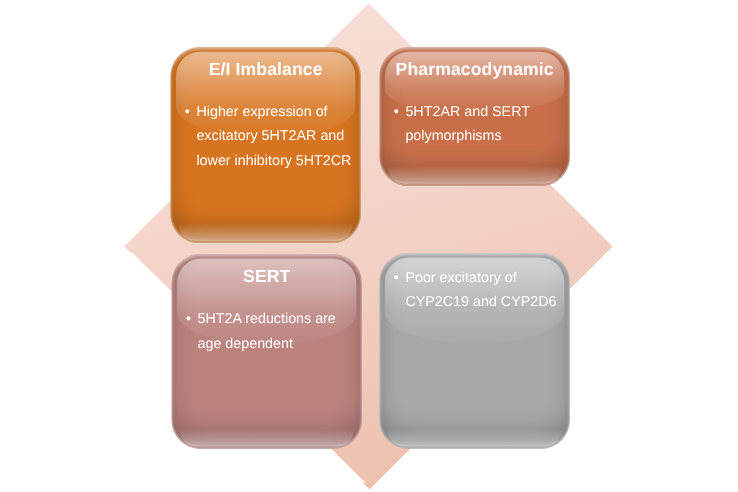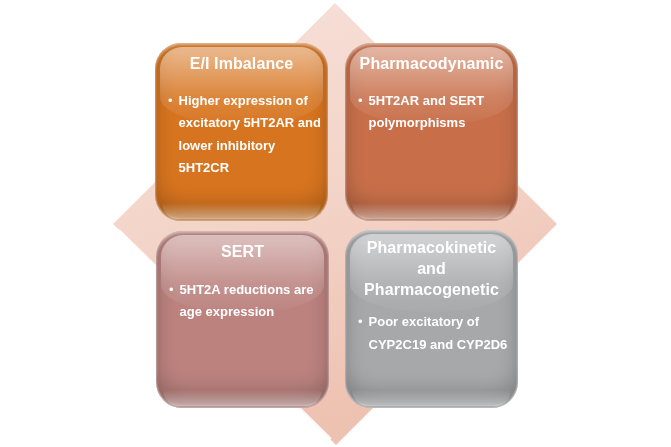--- a/index.html
+++ b/index.html
@@ -23,36 +23,36 @@
     background:linear-gradient(180deg,rgba(255,255,255,.50),rgba(255,255,255,.14) 62%,rgba(255,255,255,.02));
     pointer-events:none;
   }
   .card::after{ 
     content:"";position:absolute;left:7px;right:7px;bottom:2px;height:16px;
     border-radius:0 0 20px 20px;
     background:linear-gradient(to top,rgba(255,255,255,.45),rgba(255,255,255,0));
     pointer-events:none;
   }
   .card-1{left:155px;top:43px;width:173px;height:178px;}
-  .card-2{left:345px;top:43px;width:173px;height:178px;}
+  .card-2{left:345px;top:43px;width:173px;height:126px;}
   .card-3{left:156px;top:231px;width:173px;height:177px;}
   .card-4{left:345px;top:230px;width:173px;height:178px;}
   .card-title{
     position:relative;z-index:2;
     font-size:16px;font-weight:bold;text-align:center;
     line-height:1.3;margin:11px 6px 0;
     letter-spacing:.1px;
   }
   .card-4 .card-title{margin-top:8px;}
   .card-body{position:relative;z-index:2;margin:15px 5px 0 13px;}
   .card-3 .card-body{margin-top:16px;}
   .card-4 .card-body{margin-top:11px;}
   .bullet{display:flex;gap:6px;font-size:13px;line-height:1.72;}
   .bullet .dot{flex:0 0 auto;}
-  .bullet .text{flex:1 1 auto;font-weight:bold;}
+  .bullet .text{flex:1 1 auto;}
 </style>
 </head>
 <body>
 
 <div class="stage">
 
   <svg class="diamond-svg" viewBox="0 0 671 447" xmlns="http://www.w3.org/2000/svg">
     <defs>
       <linearGradient id="diaGrad" x1="0" y1="0" x2="0.3" y2="1">
         <stop offset="0" stop-color="#F7E1DA" style="stop-color:var(--diamond-light,#F7E1DA)"></stop>
@@ -82,27 +82,26 @@
         <span class="text">5HT2AR and SERT polymorphisms</span>
       </div>
     </div>
   </div>
 
   <div class="card card-3" style="--card-color: #BB827E; color: rgb(255, 255, 255);">
     <div class="card-title">SERT</div>
     <div class="card-body">
       <div class="bullet">
         <span class="dot">•</span>
-        <span class="text">5HT2A reductions are age expression</span>
+        <span class="text">5HT2A reductions are age dependent</span>
       </div>
     </div>
   </div>
 
   <div class="card card-4" style="--card-color: #A7A8AA; color: rgb(255, 255, 255);">
-    <div class="card-title">Pharmacokinetic and Pharmacogenetic</div>
     <div class="card-body">
       <div class="bullet">
         <span class="dot">•</span>
         <span class="text">Poor excitatory of CYP2C19 and CYP2D6</span>
       </div>
     </div>
   </div>
 
 </div>
 

